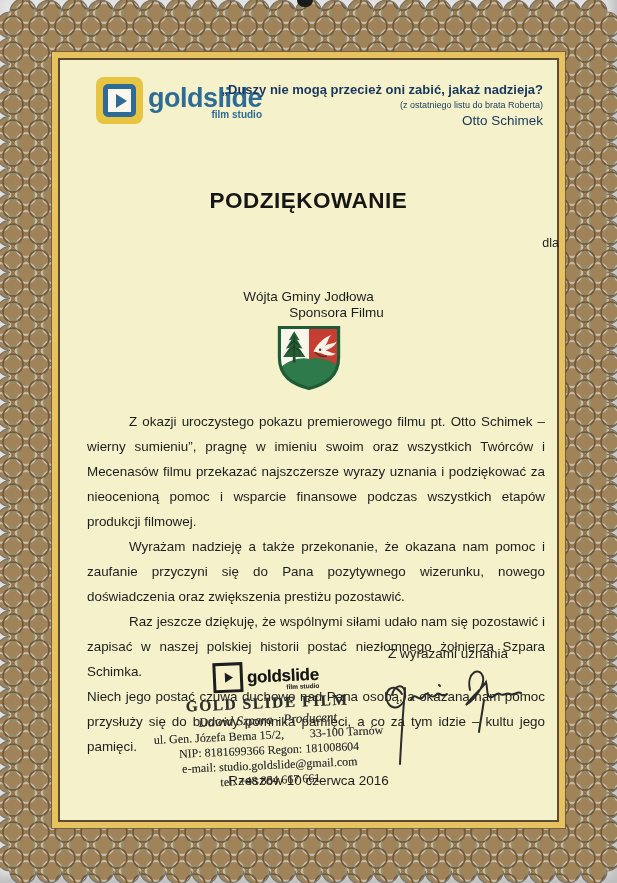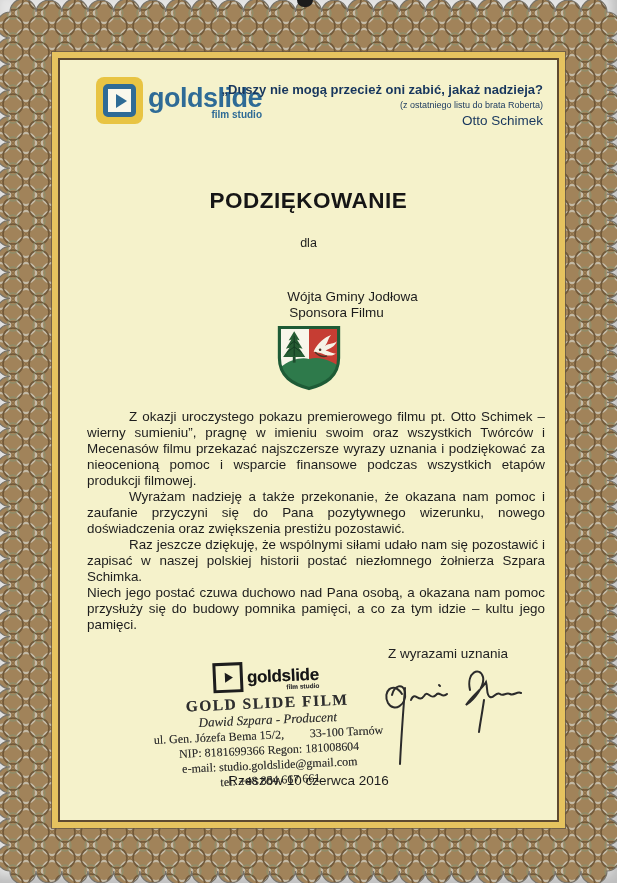--- a/index.html
+++ b/index.html
@@ -26,28 +26,28 @@
   .wordmark{margin-left:5px;line-height:1;padding-bottom:4px;}
   .brand{font-size:27px;font-weight:bold;color:#2e6b96;letter-spacing:-.5px;}
   .tagline{font-size:10px;font-weight:bold;color:#2e6b96;text-align:right;margin-top:-2px;}
   .quote-block{position:absolute;right:16px;top:24px;text-align:right;color:#17365d;}
   .q1{font-size:13px;font-weight:600;}
   .q2{font-size:9px;margin-top:3px;}
   .q3{font-size:13.5px;margin-top:3px;}
 
   
   .title{position:absolute;left:0;top:130px;width:100%;text-align:center;font-size:22.5px;font-weight:bold;letter-spacing:.5px;color:#161616;}
-  .dla{position:absolute;left:0;top:178px;width:100%;text-align:center;font-size:12.5px;}
+  .dla{position:absolute;left:0;top:178px;width:100%;text-align:right;font-size:12.5px;}
   .name{position:absolute;left:0;top:203px;width:100%;text-align:center;font-size:19px;font-weight:bold;}
-  .role1{position:absolute;left:0;top:231px;width:100%;text-align:center;font-size:13.5px;padding-left:44px;}
+  .role1{position:absolute;left:0;top:231px;width:100%;text-align:center;font-size:13.5px;}
   .role2{position:absolute;left:0;top:247px;width:100%;text-align:center;font-size:13.5px;margin-left:28px;}
   .shield{position:absolute;left:214px;top:266px;}
 
   
-  .body-text{position:absolute;left:29px;top:351px;width:458px;font-size:13.4px;line-height:16px;text-align:justify;color:#1d1d1d;}
+  .body-text{position:absolute;left:29px;top:351px;width:458px;font-size:13.4px;line-height:25px;text-align:justify;color:#1d1d1d;}
   .body-text p{margin:0;}
   .body-text p.ind{text-indent:42px;}
 
   
   .closing{position:absolute;left:330px;top:588px;font-size:13.5px;color:#222;}
   .signature{position:absolute;left:320px;top:600px;}
   .stamp{position:absolute;left:60px;top:603px;width:300px;text-align:center;color:#2e2e2e;
          transform:rotate(-2.5deg);font-family:"Liberation Serif",serif;text-shadow:0 0 .5px rgba(40,40,40,.5);}
   .stamp-logo-row{display:flex;align-items:flex-end;justify-content:center;margin-bottom:3px;font-family:"Liberation Sans",sans-serif;}
   .ssq{width:24px;height:24px;border:3px solid #1d1d1d;display:flex;align-items:center;justify-content:center;background:transparent;}

